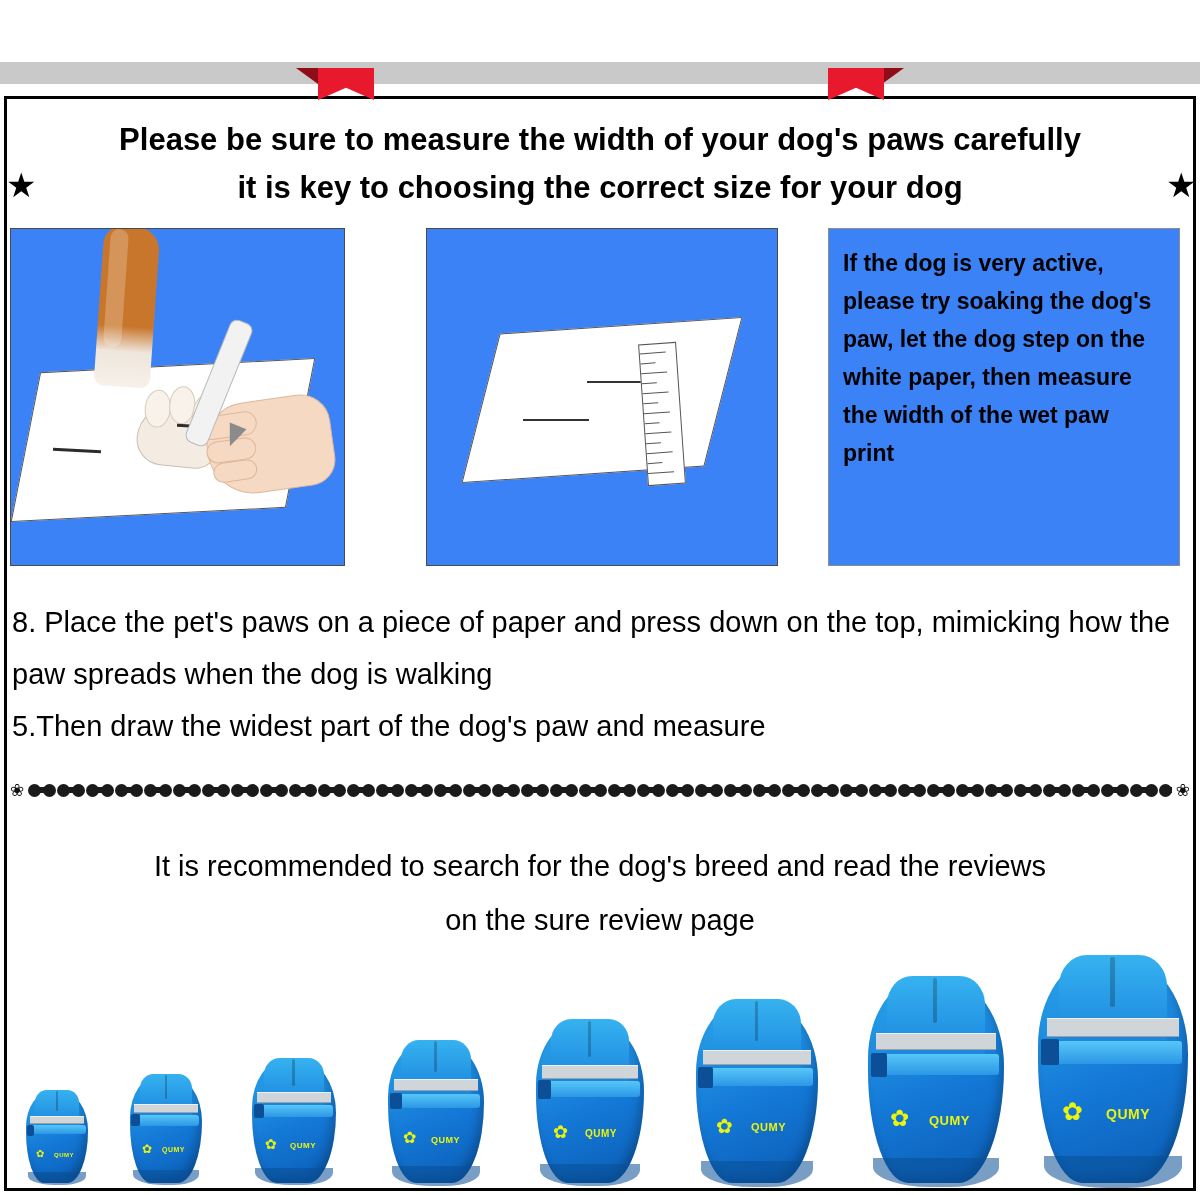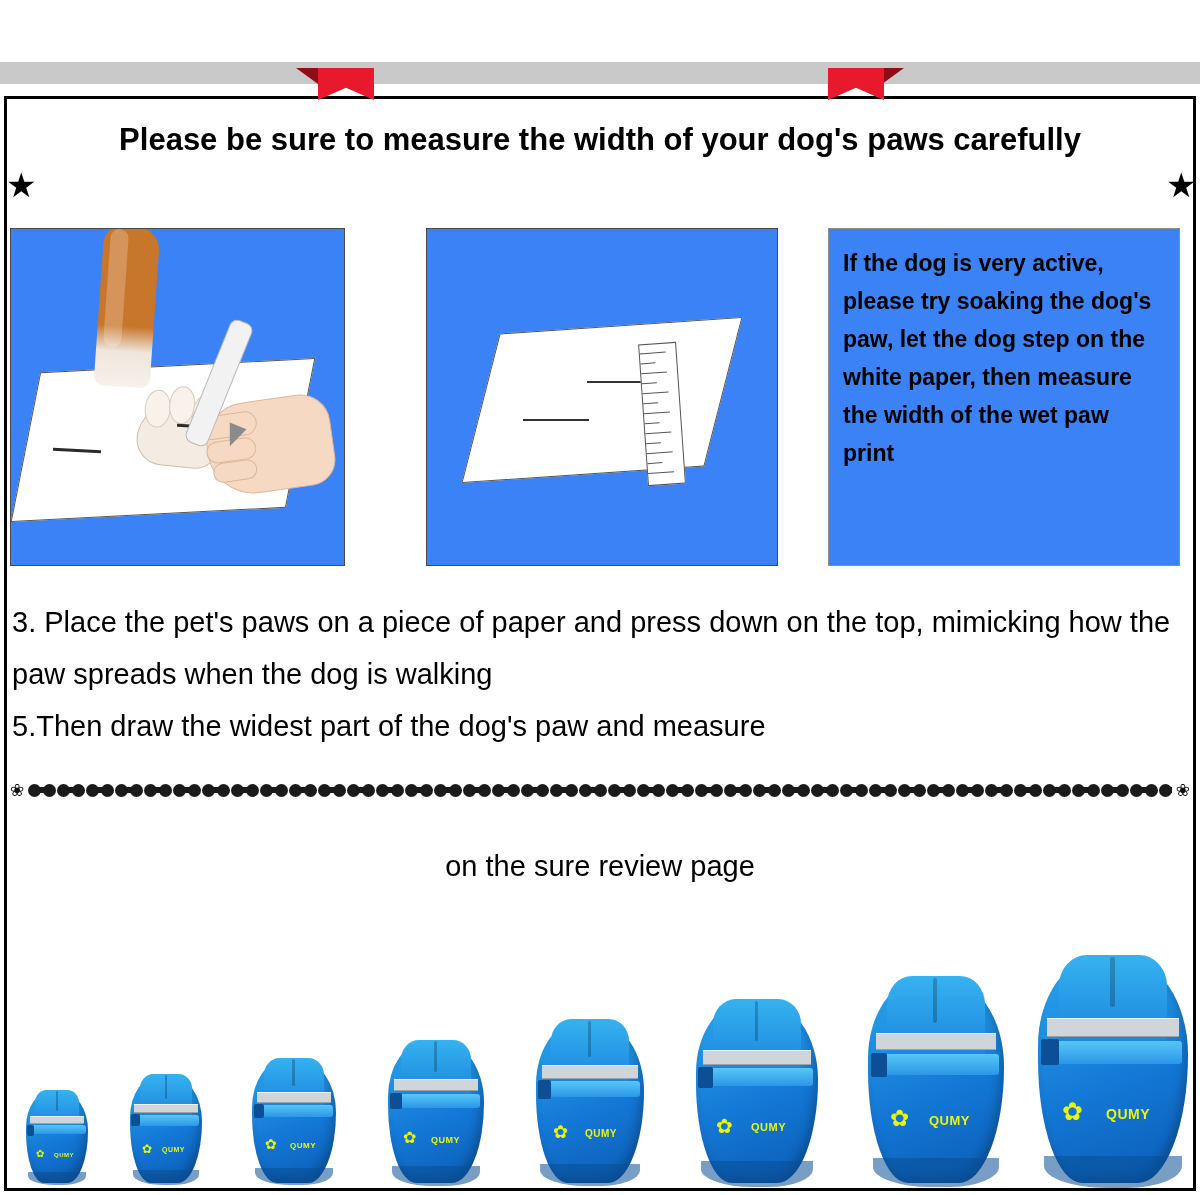--- a/index.html
+++ b/index.html
@@ -371,20 +371,21 @@
   <div class="banner-strip"></div>
   <div class="ribbon-notch-left"></div>
   <div class="ribbon-notch-right"></div>
   <div class="ribbon-tail-left"></div>
   <div class="ribbon-tail-right"></div>
 
   <div class="frame"></div>
 
   <div class="headline">
     <div>Please be sure to measure the width of your dog's paws carefully</div>
+    <div>it is key to choosing the correct size for your dog</div>
   </div>
   <div class="star star-left">★</div>
   <div class="star star-right">★</div>
 
   <div class="panels">
 
     <div class="panel panel-a">
       <div class="paper-a"></div>
       <div class="leg"></div>
       <div class="leg-shade"></div>
@@ -424,21 +425,21 @@
         <div class="ruler-tick long" style="top:128px;"></div>
       </div>
     </div>
 
     <div class="panel panel-c">
       <div class="note-text">If the dog is very active, please try soaking the dog's paw, let the dog step on the white paper, then measure the width of the wet paw print</div>
     </div>
   </div>
 
   <div class="steps">
-    <div>3. Place the pet's paws on a piece of paper and press down on the top, mimicking how the paw spreads when the dog is walking</div>
+    <div>8. Place the pet's paws on a piece of paper and press down on the top, mimicking how the paw spreads when the dog is walking</div>
     <div>5.Then draw the widest part of the dog's paw and measure</div>
   </div>
 
   <div class="divider">
     <span class="paw-end">❀</span>
     <span class="bone-row" id="bone-row">
         <span class="bone">
           <i></i>
         </span>
         <span class="bone">
@@ -556,20 +557,21 @@
           <i></i>
         </span>
         <span class="bone">
           <i></i>
         </span>
       </span>
     <span class="paw-end">❀</span>
   </div>
 
   <div class="recommend">
+    <div>It is recommended to search for the dog's breed and read the reviews</div>
     <div>on the sure review page</div>
   </div>
 
   <div class="boots" id="boots-row">
       <div class="boot" style="left: 26px; width: 62px; height: 92px;">
         <div class="boot-body"></div>
         <div class="boot-shaft"></div>
         <div class="boot-cuff-split"></div>
         <div class="boot-reflect" style="top: 25px; height: 8px;"></div>
         <div class="boot-strap" style="top: 34px; height: 9px;"></div>

